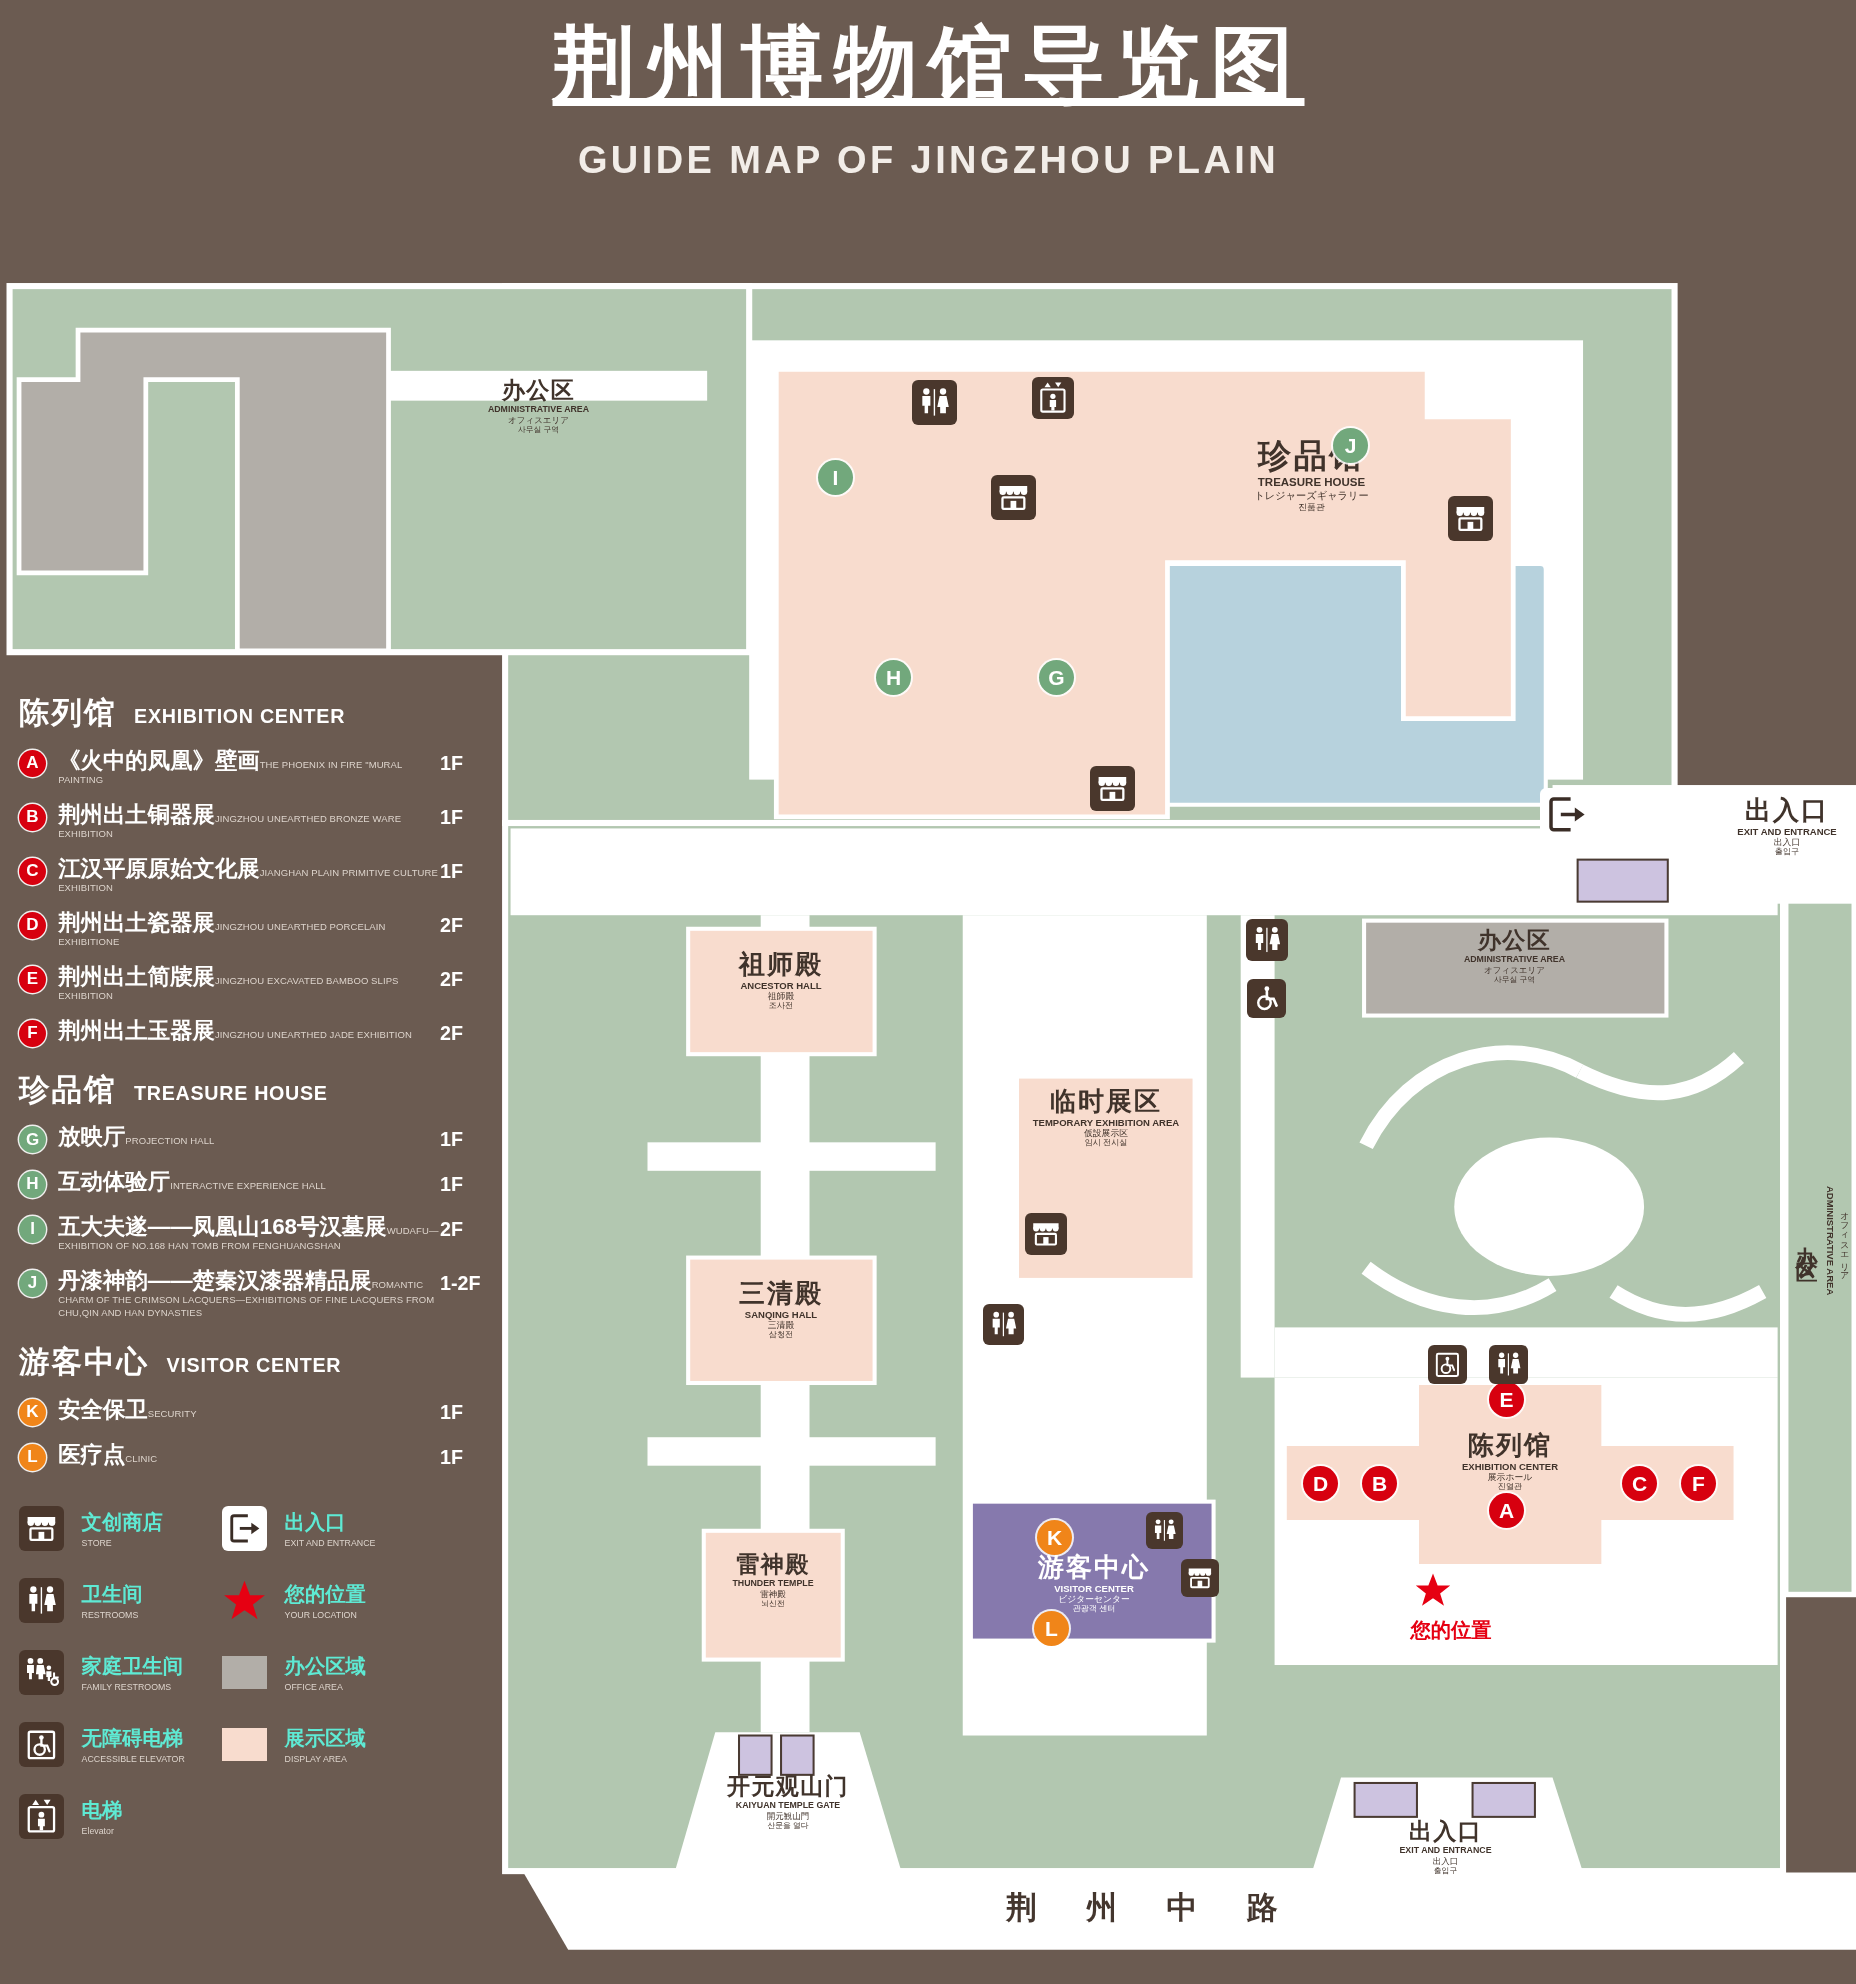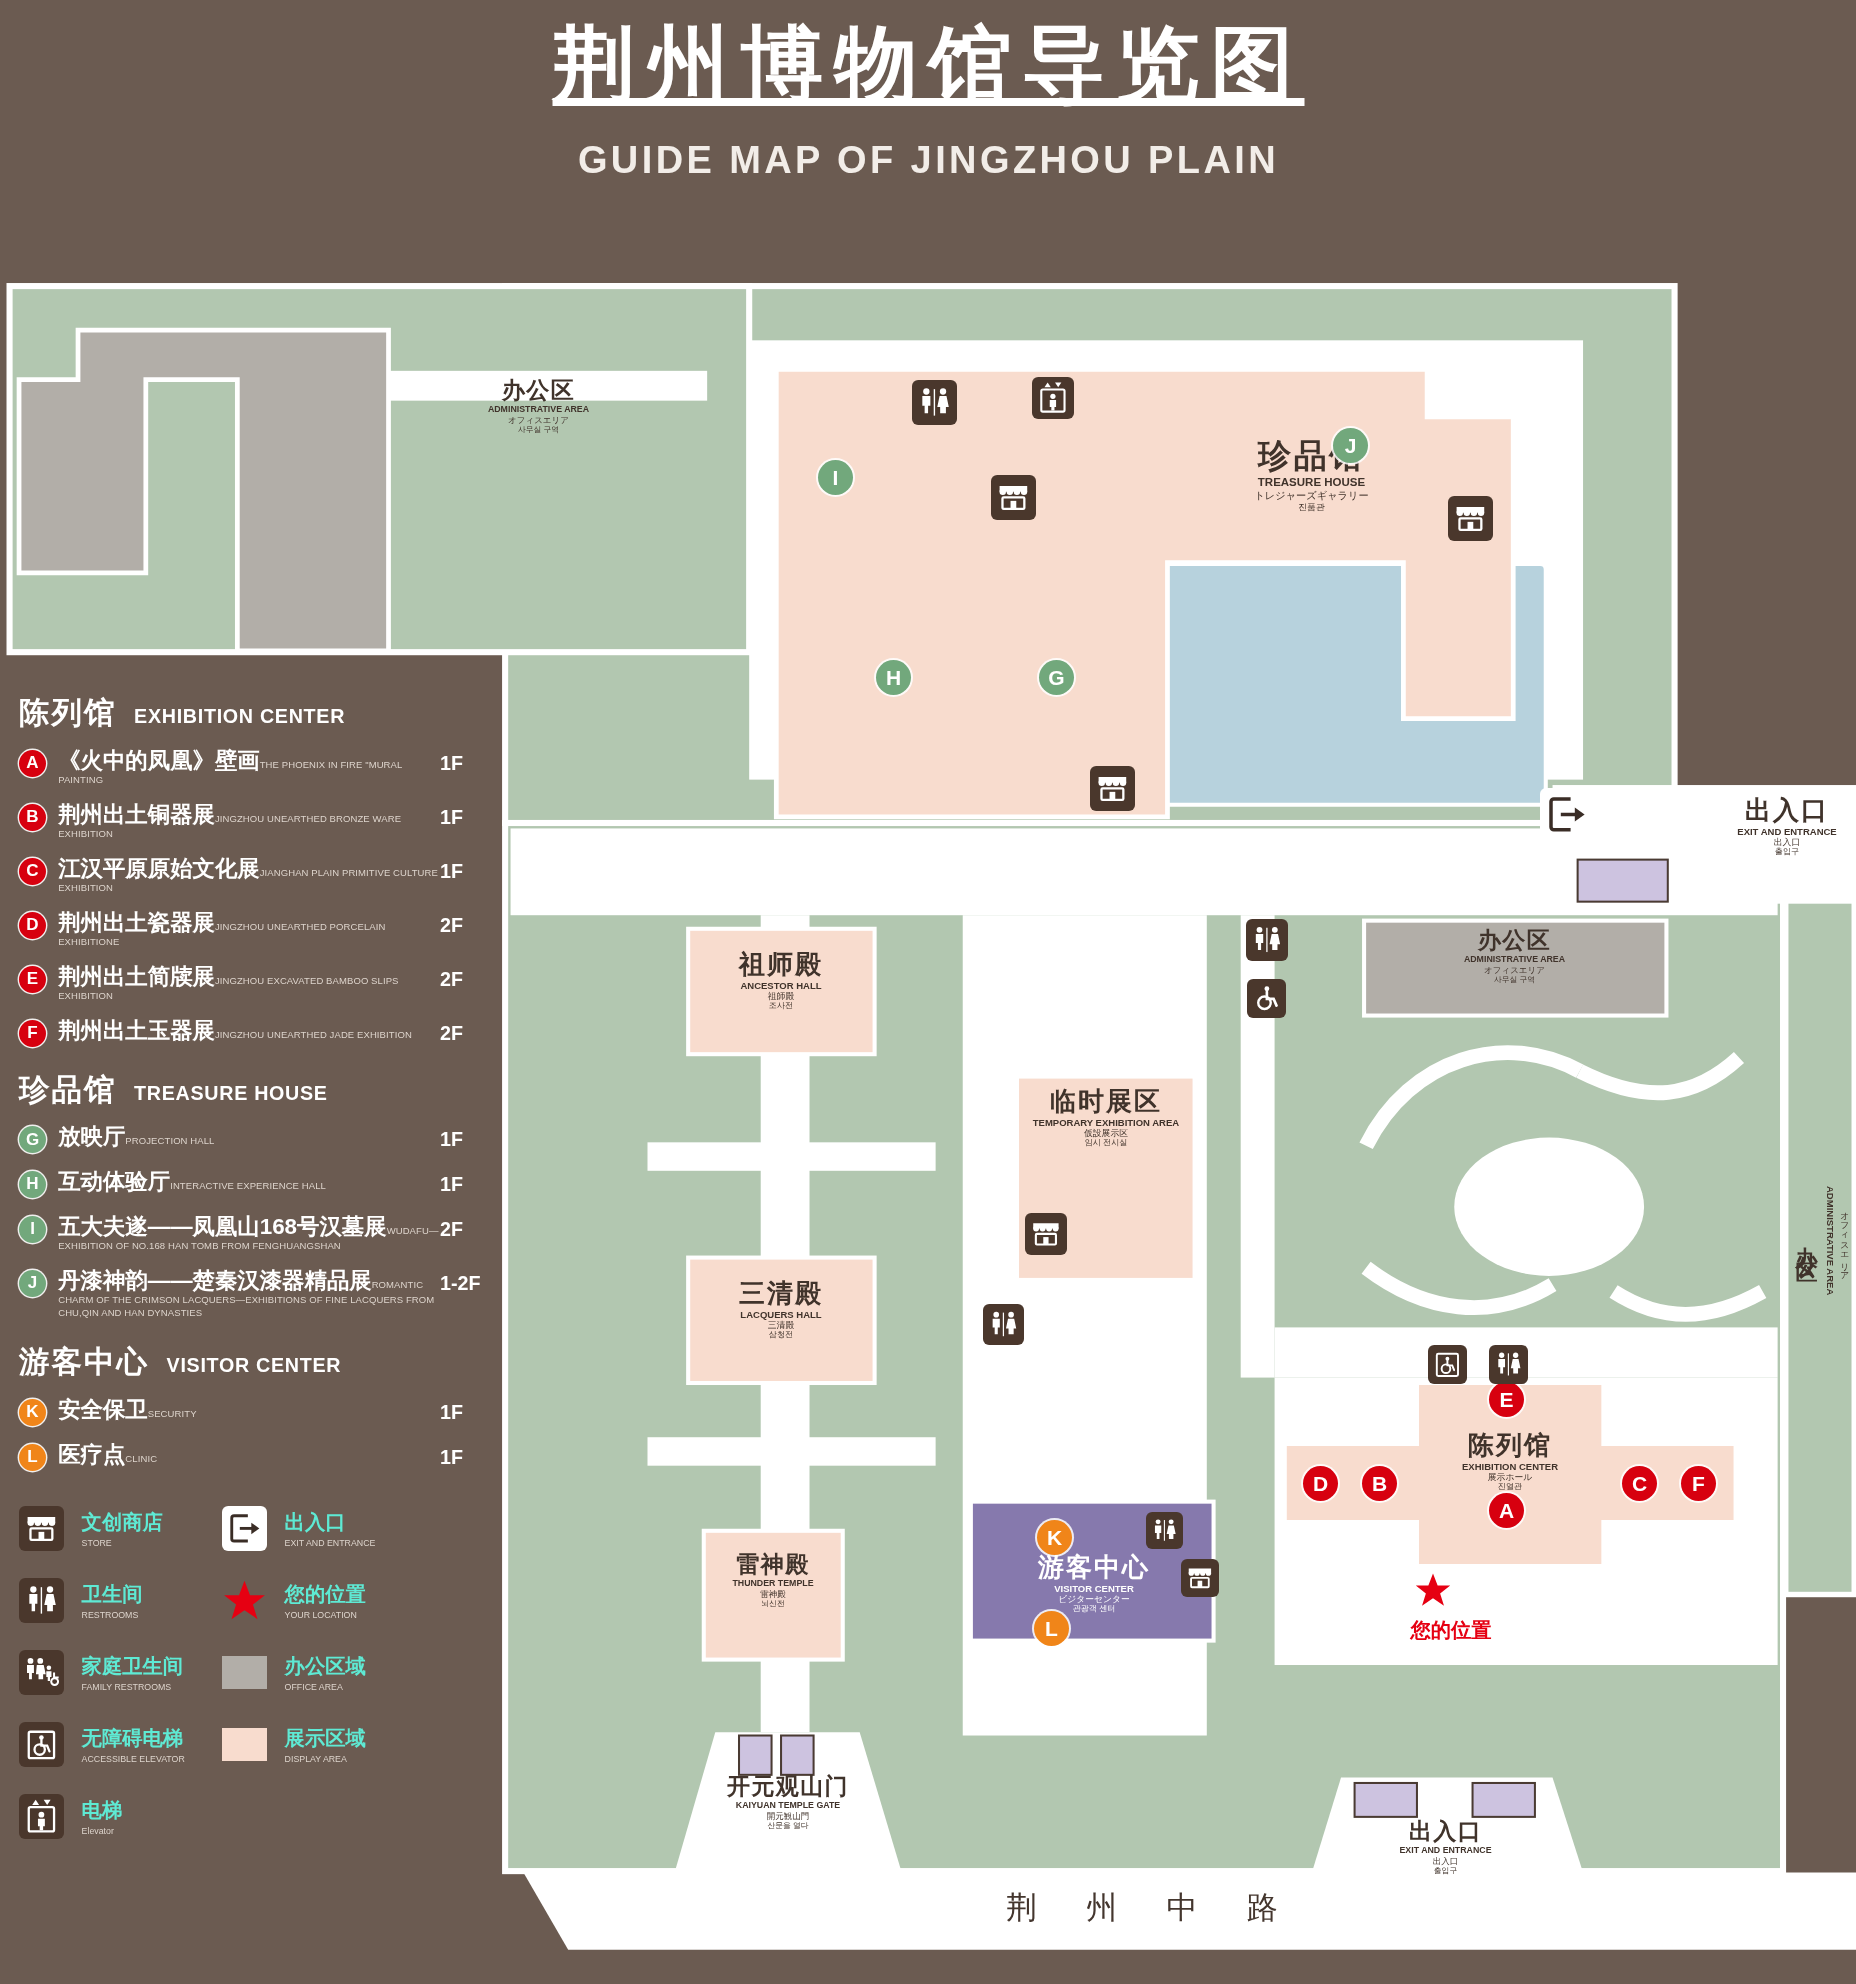--- a/index.html
+++ b/index.html
@@ -14,21 +14,21 @@
 
   
   .lbl{position:absolute;z-index:3;text-align:center;color:#40332b;line-height:1.18;}
   .lbl span{display:block;}
   .lbl .zh{font-weight:bold;}
   .lbl .en{font-weight:bold;}
   .lbl.light{color:#ffffff;}
   .l-xl .zh{font-size:33px;letter-spacing:2.7px;} .l-xl .en{font-size:11.5px;} .l-xl .jp{font-size:10.2px;} .l-xl .kr{font-size:8.8px;}
   .l-lg .zh{font-size:26px;letter-spacing:2px;} .l-lg .en{font-size:9.5px;} .l-lg .jp{font-size:8.8px;} .l-lg .kr{font-size:8.1px;}
   .l-md .zh{font-size:23px;letter-spacing:1.4px;} .l-md .en{font-size:8.8px;} .l-md .jp{font-size:8.5px;} .l-md .kr{font-size:7.8px;}
-  .road-lbl{font-size:31px;font-weight:normal;letter-spacing:20.3px;color:#44362e;}
+  .road-lbl{font-size:31px;font-weight:bold;letter-spacing:20.3px;color:#44362e;}
   .loc-lbl{font-size:20.3px;font-weight:bold;color:#e60012;}
 
   .vlabel{position:absolute;z-index:3;writing-mode:vertical-lr;color:#40332b;text-align:center;}
   .vlabel span{display:block;margin:0 3.4px;}
   .vlabel .zh{font-size:22px;font-weight:bold;letter-spacing:8.1px;}
   .vlabel .en{font-size:9.5px;font-weight:bold;}
   .vlabel .jp{font-size:8.8px;}
   .vlabel .kr{font-size:8.1px;}
 
   
@@ -217,21 +217,21 @@
       <span class="kr">조사전</span>
   </div>
   <div class="lbl l-lg" style="left:1022px;top:1086px;width:168px">
     <span class="zh">临时展区</span>
       <span class="en">TEMPORARY EXHIBITION AREA</span>
     <span class="jp">仮設展示区</span>
       <span class="kr">임시 전시실</span>
   </div>
   <div class="lbl l-lg" style="left:693px;top:1278px;width:176px">
     <span class="zh">三清殿</span>
-      <span class="en">LACQUERS HALL</span>
+      <span class="en">SANQING HALL</span>
     <span class="jp">三清殿</span>
       <span class="kr">삼청전</span>
   </div>
   <div class="lbl l-md" style="left:705px;top:1551px;width:136px">
     <span class="zh">雷神殿</span>
       <span class="en">THUNDER TEMPLE</span>
     <span class="jp">雷神殿</span>
       <span class="kr">뇌신전</span>
   </div>
   <div class="lbl l-lg light" style="left:982px;top:1552px;width:224px">

